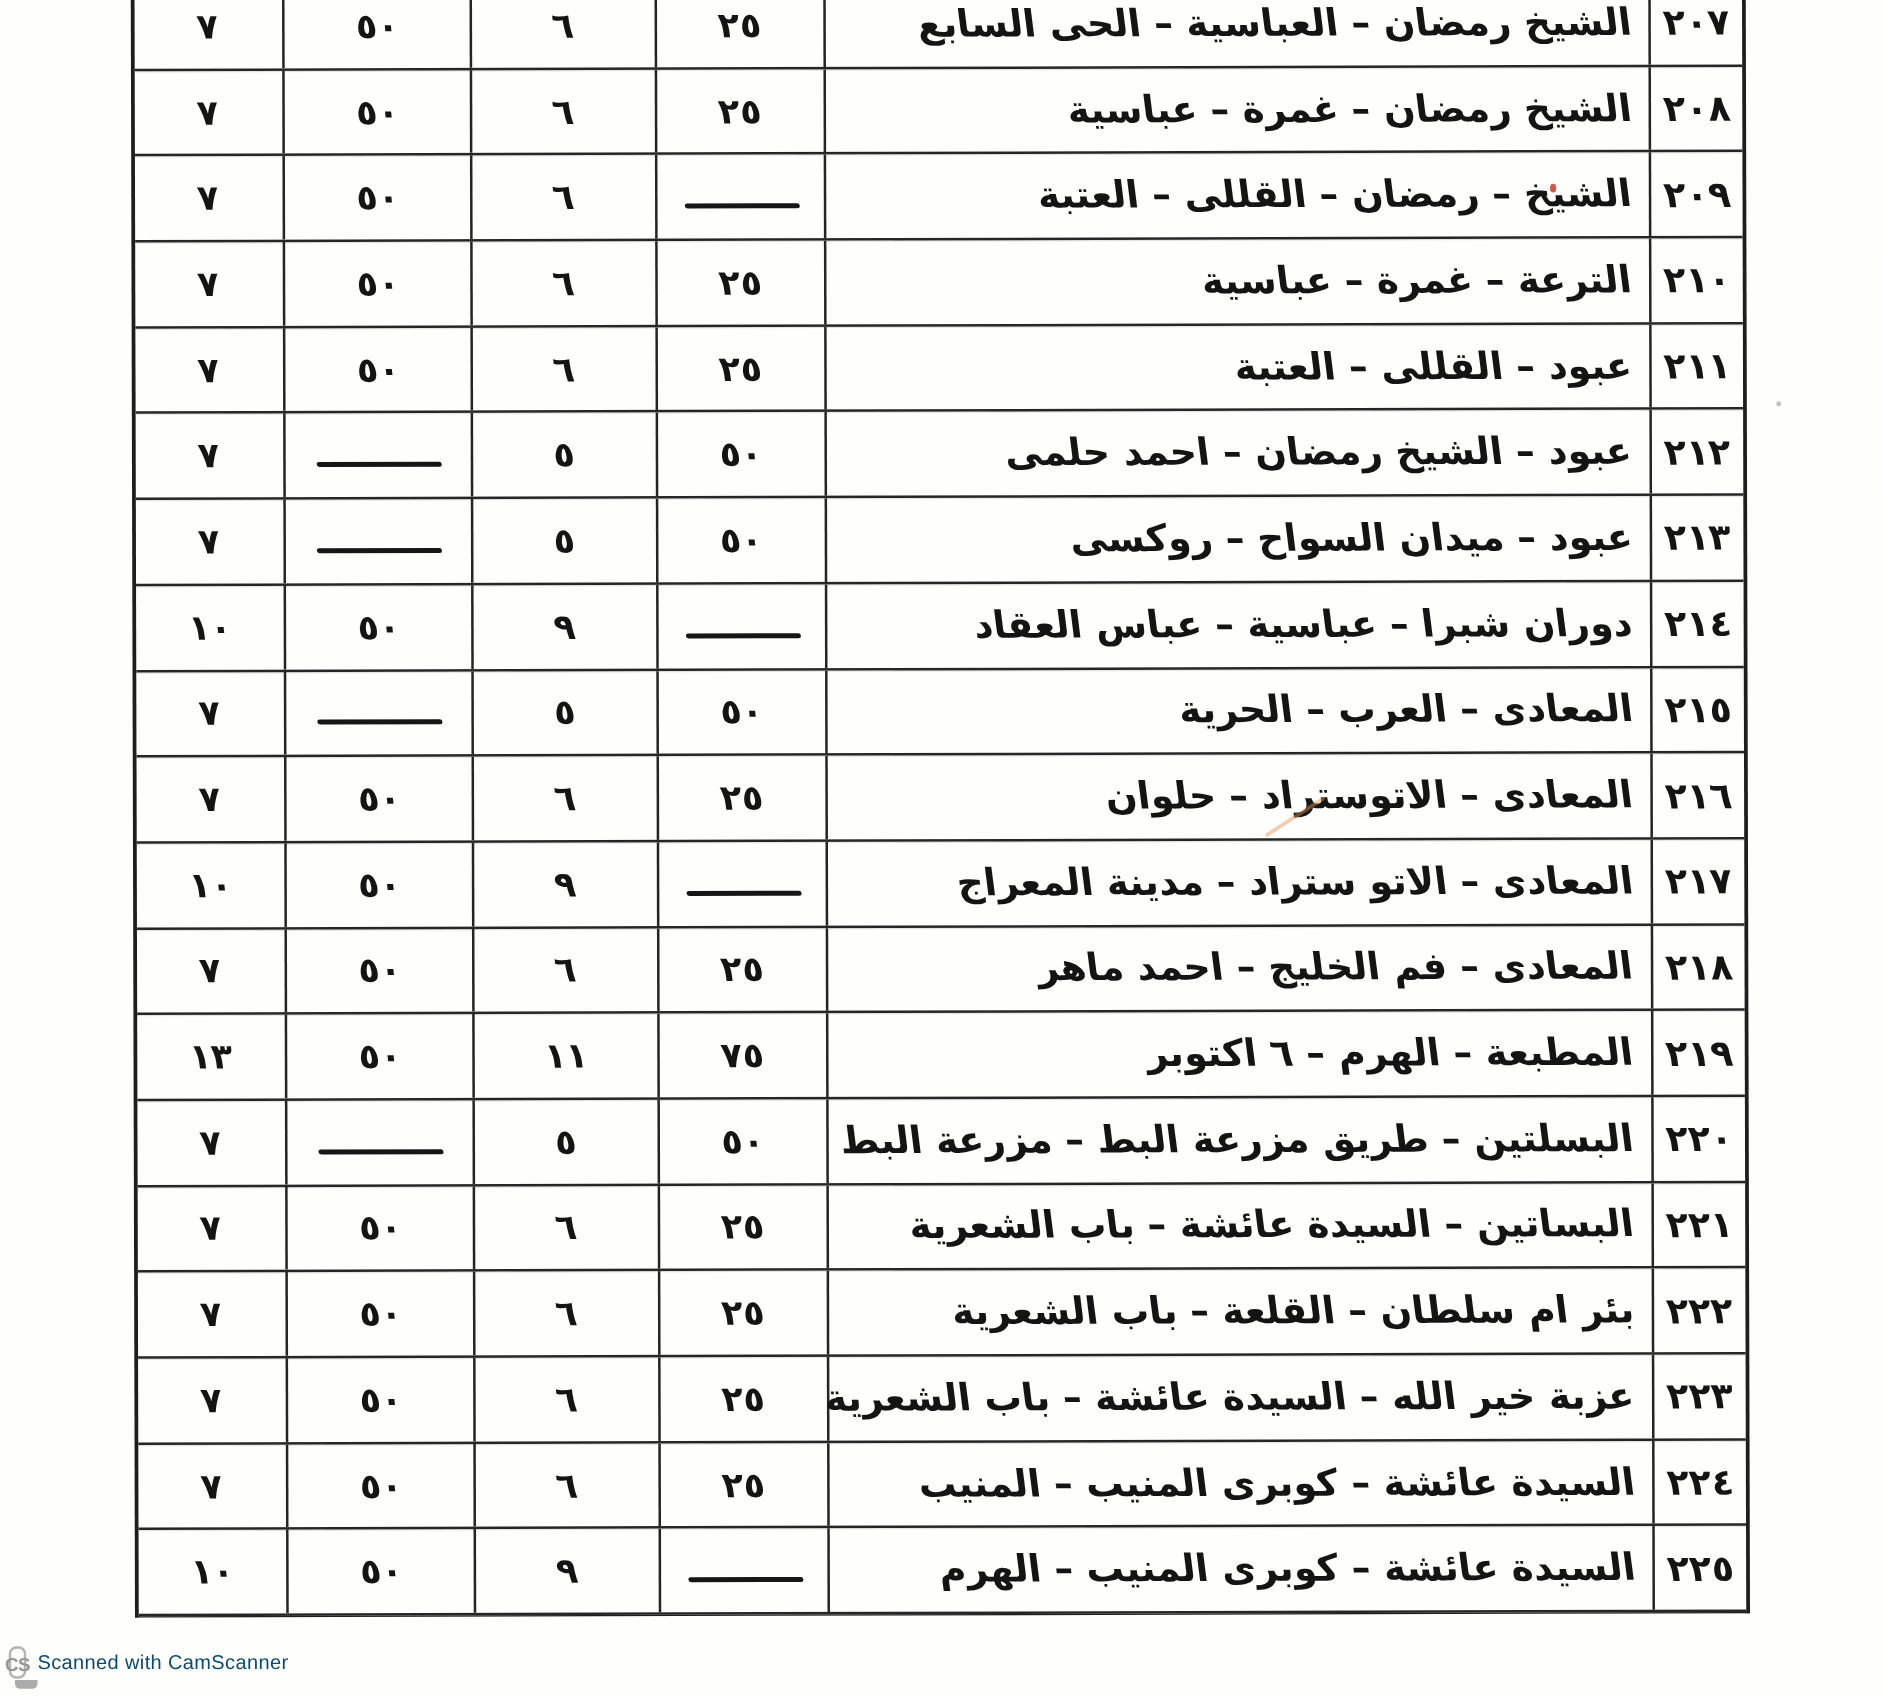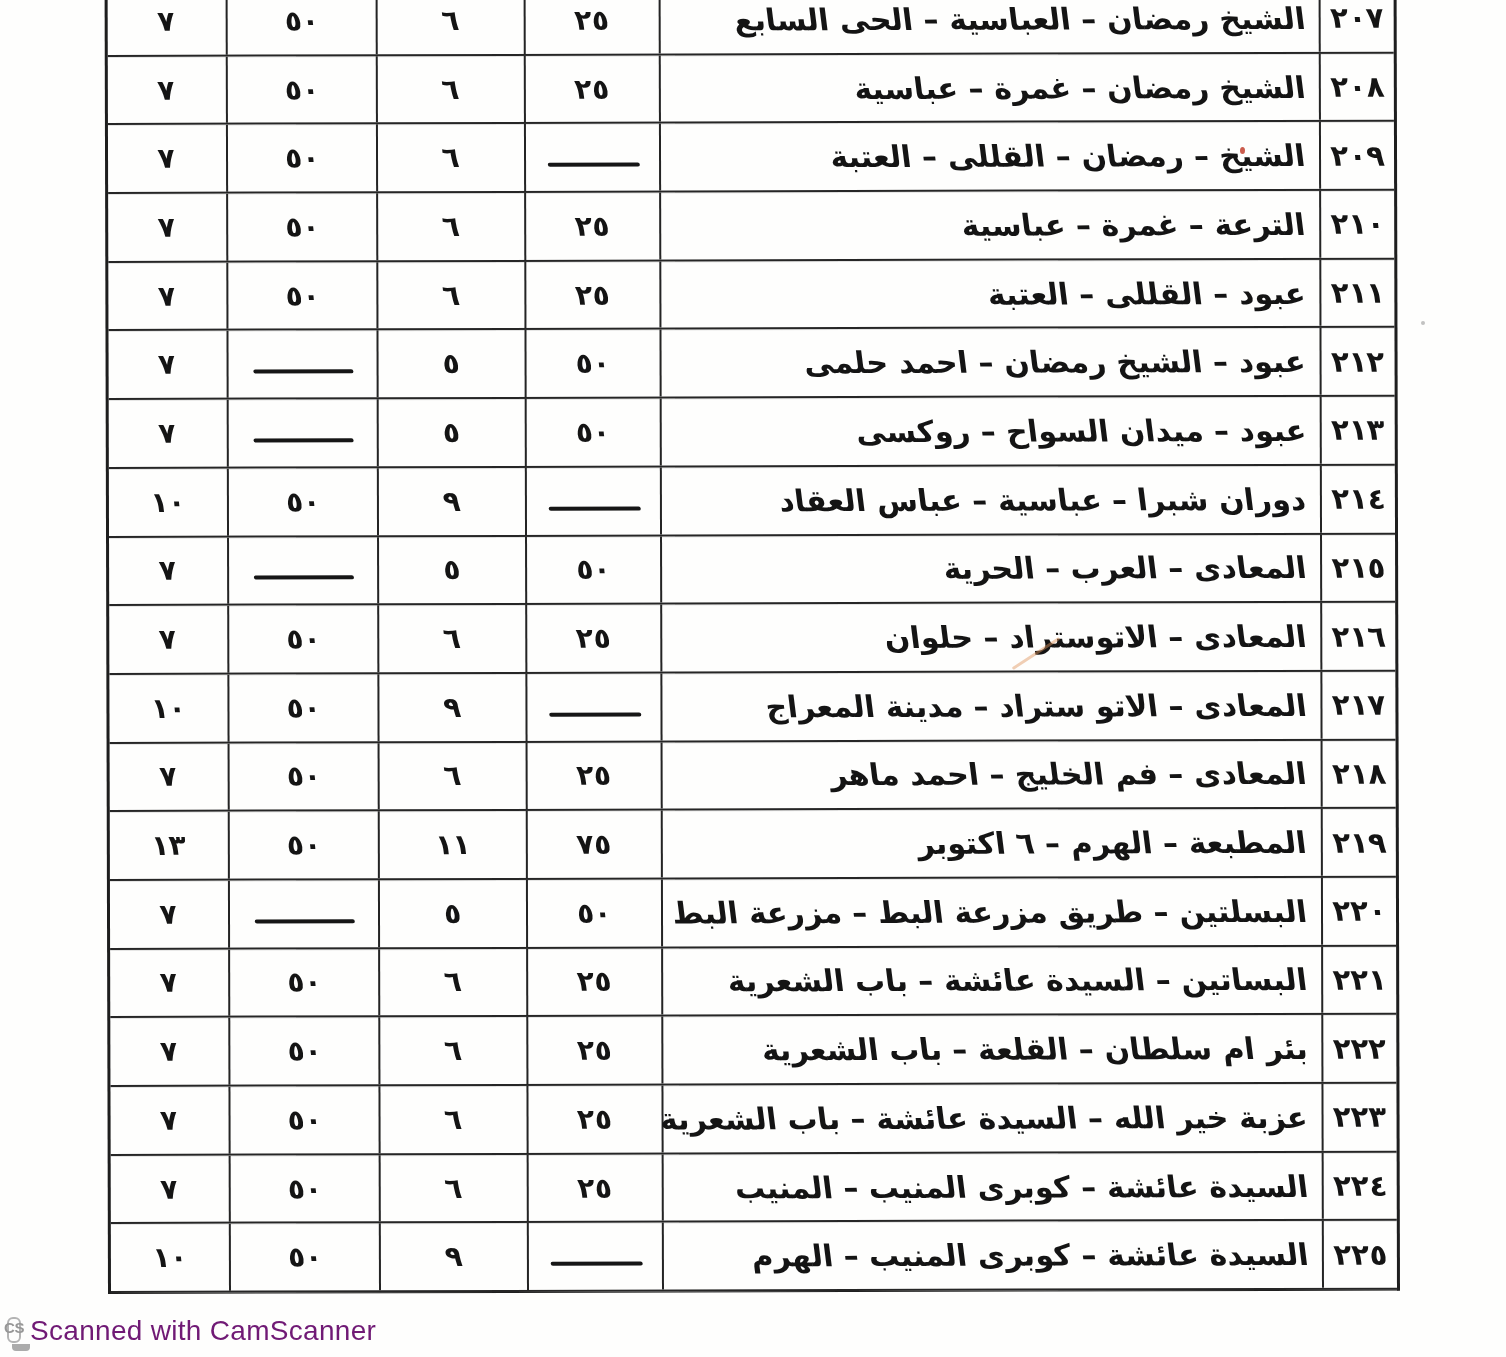--- a/index.html
+++ b/index.html
@@ -106,39 +106,39 @@
   }
   .cs-icon {
     position: relative;
     width: 14px;
     height: 26px;
     box-sizing: border-box;
     border: 2.5px solid #b4b4b4;
     border-radius: 6px;
     background: #fefefd;
     display: flex;
-    align-items: flex-start;
+    align-items: flex-end;
     justify-content: center;
     font-size: 15px;
     font-weight: 700;
     letter-spacing: -0.5px;
     color: #979797;
   }
   .cs-tab {
     position: absolute;
     left: 3px;
     bottom: -9.5px;
     width: 18px;
     height: 7px;
     background: #ababab;
     border-radius: 0 0 4px 4px;
   }
   .watermark-text {
-    color: #701a75;
-    font-size: 28px;
+    color: #0c4a6e;
+    font-size: 16px;
     line-height: 27px;
     letter-spacing: 0.3px;
   }
 </style>
 </head>
 <body>
 
 <div class="page">
 
   <div class="scan-table" id="routes-table">

